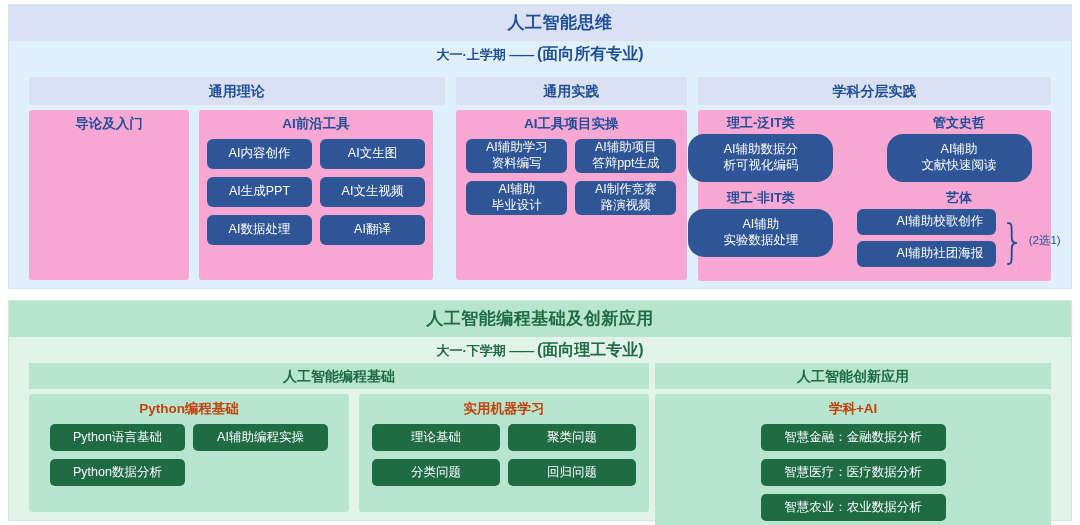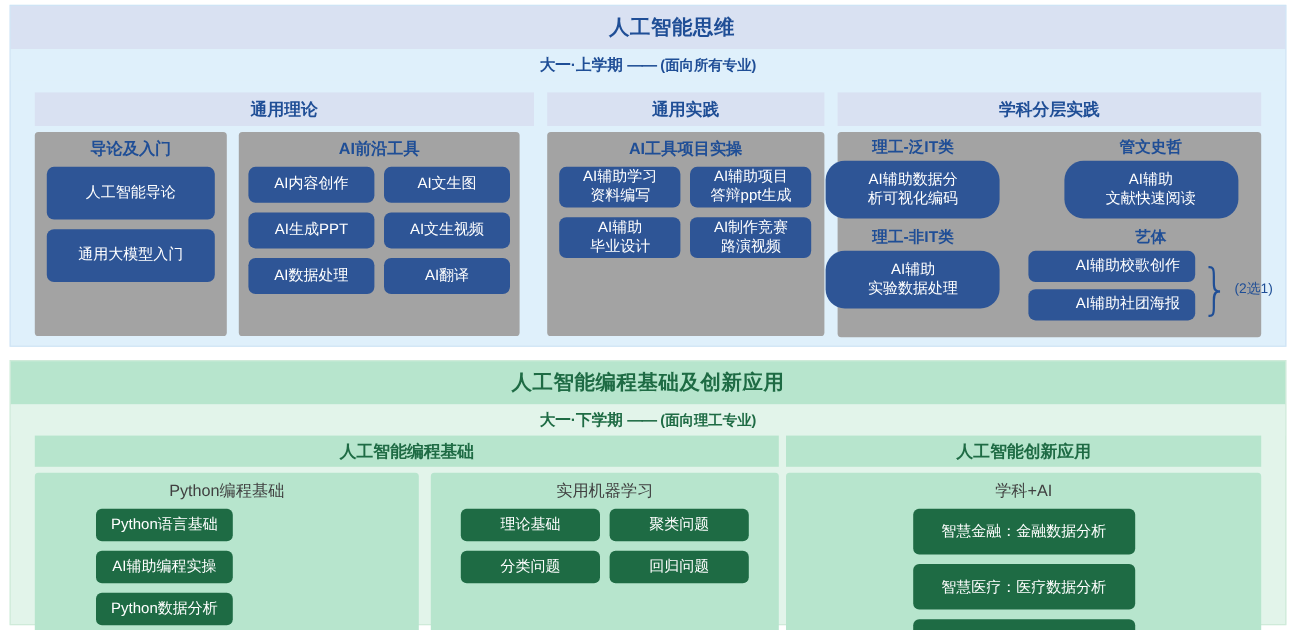--- a/index.html
+++ b/index.html
@@ -16,39 +16,39 @@
   .section{position:absolute;left:8px;width:1064px;box-sizing:border-box;}
 
   .sect-title{
     height:36px;line-height:36px;text-align:center;
     font-size:17px;font-weight:bold;letter-spacing:.5px;
   }
   .sect-sub{
     height:26px;line-height:26px;text-align:center;font-size:13px;font-weight:bold;
   }
   .sect-sub .dash{letter-spacing:-1px;}
-  .sect-sub .note{font-size:12px;font-weight:bold;}
+  .sect-sub .note{font-size:16px;font-weight:bold;}
 
   
   .blue{top:4px;height:285px;background:#dff0fb;border:1px solid #cfe4f5;}
   .blue .sect-title{background:#d9e1f2;color:#1f4e96;padding-left:40px;}
   .blue .sect-sub{background:#dff0fb;color:#1f4e96;}
   .blue-cols{position:absolute;left:20px;top:72px;right:20px;bottom:8px;display:flex;gap:11px;}
   .bcol{display:flex;flex-direction:column;}
   .bcol.c1{width:424px;}
   .bcol.c2{width:236px;}
   .bcol.c3{width:353px;}
   .bhead{
     height:28px;line-height:28px;text-align:center;
     background:#d9e1f2;color:#1f4e96;font-size:14px;font-weight:bold;
     margin-bottom:5px;
   }
   .bbody{flex:1;display:flex;gap:10px;}
   .bgroup{
-    background:#a3a3a3;border-radius:3px;padding:7px 8px 8px;
+    background:#f9a8d4;border-radius:3px;padding:7px 8px 8px;
     display:flex;flex-direction:column;align-items:center;box-sizing:border-box;
   }
   .bgroup .gtitle{
     font-size:13.5px;font-weight:bold;color:#1f4e96;
     text-align:center;margin-bottom:7px;line-height:1.1;
   }
   .chips{display:flex;flex-wrap:wrap;gap:8px;justify-content:center;}
   .chip{
     background:#2e5596;color:#ffffff;border-radius:6px;
     display:flex;align-items:center;justify-content:center;text-align:center;
@@ -92,33 +92,33 @@
   .ghead{
     height:26px;line-height:26px;text-align:center;
     background:#b7e5cd;color:#1e6b44;font-size:14px;font-weight:bold;margin-bottom:5px;
   }
   .gbody{flex:1;display:flex;gap:10px;}
   .ggroup{
     background:#b7e5cd;border-radius:3px;padding:6px 10px 8px;
     display:flex;flex-direction:column;align-items:center;box-sizing:border-box;
   }
   .ggroup .gtitle{
-    font-size:13.5px;font-weight:normal;color:#404040;margin-bottom:6px;text-align:center;
+    font-size:13.5px;font-weight:bold;color:#c2410c;margin-bottom:6px;text-align:center;
   }
   .gchip{
     background:#1e6b44;color:#ffffff;border-radius:5px;
     display:flex;align-items:center;justify-content:center;text-align:center;
     font-size:12.5px;box-sizing:border-box;padding:0 6px;white-space:nowrap;
   }
   .g-py{width:320px;}
-  .g-py .gchip{width:114px;height:27px;margin-left:30px;}
+  .g-py .gchip{width:135px;height:27px;}
   .g-ml{width:290px;}
-  .g-ml .gchip{width:116px;height:27px;}
+  .g-ml .gchip{width:128px;height:27px;}
   .g-ai{width:100%;}
-  .g-ai .gchip{width:185px;height:38px;}
+  .g-ai .gchip{width:185px;height:27px;}
   .gchips{display:flex;flex-wrap:wrap;gap:8px;justify-content:center;}
   .g-py .gchips{justify-content:flex-start;width:278px;}
 </style>
 </head>
 <body>
 
 <div class="canvas">
 
   <div class="section blue">
     <div class="sect-title">人工智能思维</div>
@@ -128,24 +128,20 @@
       <span class="note">(面向所有专业)</span>
     </div>
 
     <div class="blue-cols">
 
       <div class="bcol c1">
         <div class="bhead">通用理论</div>
         <div class="bbody">
           <div class="bgroup g-intro">
             <div class="gtitle">导论及入门</div>
-            <div class="chips">
-              <div class="chip">人工智能导论</div>
-              <div class="chip">通用大模型入门</div>
-            </div>
           </div>
           <div class="bgroup g-tools">
             <div class="gtitle">AI前沿工具</div>
             <div class="chips">
               <div class="chip">AI内容创作</div>
               <div class="chip">AI文生图</div>
               <div class="chip">AI生成PPT</div>
               <div class="chip">AI文生视频</div>
               <div class="chip">AI数据处理</div>
               <div class="chip">AI翻译</div>

